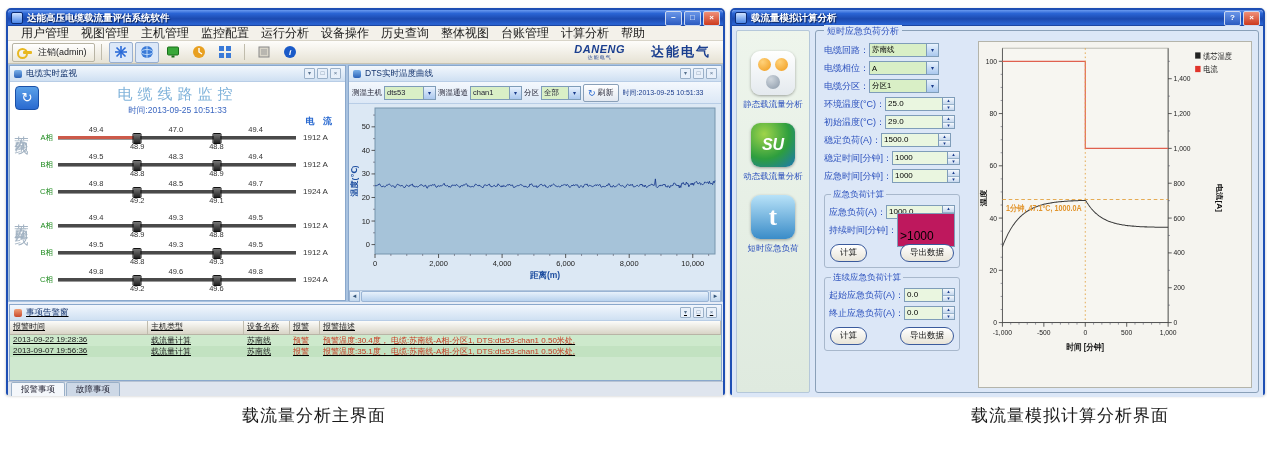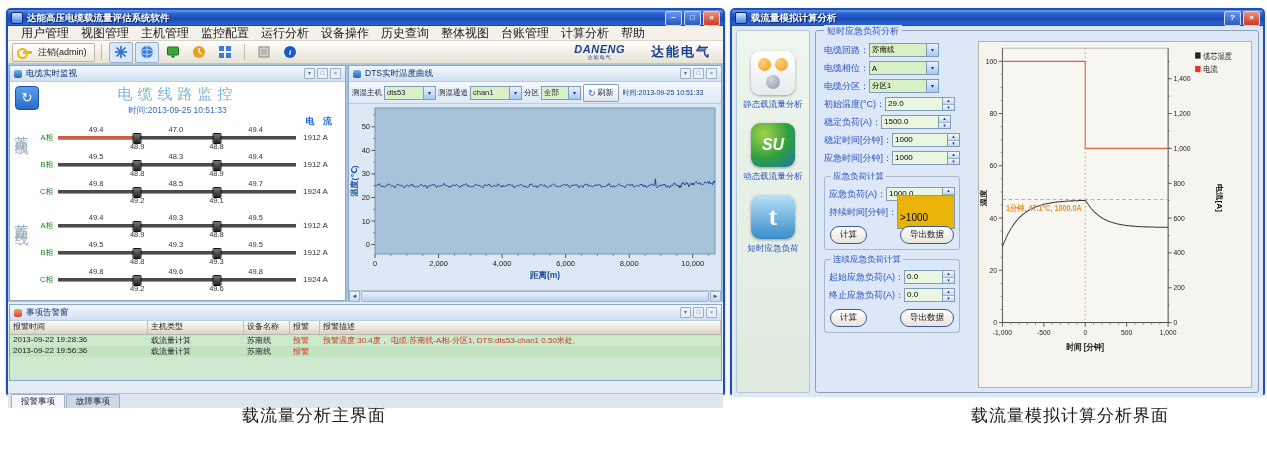--- a/index.html
+++ b/index.html
@@ -69,21 +69,21 @@
   .dts-combo{width:52px;}.dts-combo.small{width:40px;}
   .refresh-btn{display:flex;align-items:center;height:16px;border:1px solid #8aa0b8;border-radius:2px;background:linear-gradient(#fff,#e2e8f0);padding:0 4px;font-size:8px;white-space:nowrap;}
   .refresh-btn .ri{color:#2a6ad0;margin-right:2px;font-size:9px;}
   .dts-time{font-size:7px;color:#1a3c8c;margin-left:2px;white-space:nowrap;overflow:hidden;}
   #dts-chart{flex:1;background:#dce8f4;}
   #dts-chart svg{display:block;width:100%;height:100%;}
   .hscroll{height:11px;min-height:11px;background:#d8e6f4;display:flex;border-top:1px solid #b0c4dc;}
   .harrow{width:11px;background:linear-gradient(#f0f6fc,#c2d8ee);border:1px solid #9ab4d4;font-size:6px;color:#35567a;text-align:center;line-height:9px;box-sizing:border-box;}
   .hthumb{flex:1;margin:0 1px;background:linear-gradient(#e8f1fb,#b8d2ee);border:1px solid #9ab4d4;border-radius:2px;box-sizing:border-box;}
   
-  .alarm{height:77px;margin:2px 1px 12px 1px;border:1px solid #8aa8cc;display:flex;flex-direction:column;background:#cfe8cf;box-sizing:border-box;}
+  .alarm{height:77px;margin:2px 1px 0 1px;border:1px solid #8aa8cc;display:flex;flex-direction:column;background:#cfe8cf;box-sizing:border-box;text-decoration:underline;}
   .acols{display:flex;height:13px;min-height:13px;background:linear-gradient(#fcfcfa,#d8d4c6);border-bottom:1px solid #b8b4a6;font-size:8px;color:#222;}
   .acell{padding:0 3px;border-right:1px solid #c0bcae;overflow:hidden;white-space:nowrap;box-sizing:border-box;}
   .c0{width:138px;}.c1{width:96px;}.c2{width:46px;}.c3{width:30px;}.c4{flex:1;}
   .arow{display:flex;height:11px;font-size:8px;color:#222;background:#cde9cc;}
   .arow .acell{border-right:none;}
   .arow.alt{background:#c2e2c1;}
   .red-txt{color:#c83a22;}
   .afill{flex:1;background:#cfe8cf;}
   .lw-tabs{height:14px;background:#dfe5ee;display:flex;align-items:flex-end;padding-left:3px;border-top:1px solid #b8c4d4;}
   .tab{height:13px;padding:0 9px;font-size:8.5px;line-height:13px;border:1px solid #9ab0c8;border-bottom:none;background:#cdd8e6;margin-right:1px;border-radius:2px 2px 0 0;color:#223;}
@@ -105,21 +105,21 @@
   .gb-title{position:absolute;top:-6px;left:8px;background:#dce7f7;padding:0 3px;font-size:9px;color:#2b50bd;}
   .form-col{width:136px;min-width:136px;display:flex;flex-direction:column;}
   .frow{display:flex;align-items:center;justify-content:flex-start;height:18px;}
   .flabel{font-size:9px;color:#2b50bd;white-space:nowrap;}
   .combo.form{width:70px;}
   .spin{display:flex;height:14px;border:1px solid #7f9db9;background:#eaf6e0;width:70px;box-sizing:border-box;}
   .spin-val{flex:1;font-size:8px;padding:0 2px;line-height:12px;overflow:hidden;}
   .spin-btns{width:11px;display:flex;flex-direction:column;border-left:1px solid #7f9db9;}
   .sb{flex:1;font-size:5px;line-height:5px;text-align:center;background:linear-gradient(#f4f8fd,#c6d8ee);color:#1a3c8c;}
   .sb+.sb{border-top:1px solid #9ab4cc;}
-  .tfield{width:70px;height:13px;border:1px solid #7f9db9;background:#eab308;font-size:10px;padding:16px 2px;line-height:12px;box-sizing:border-box;}
+  .tfield{width:70px;height:13px;border:1px solid #7f9db9;background:#be185d;font-size:12px;padding:16px 2px;line-height:12px;box-sizing:border-box;}
   .subgroup{border:1px solid #a8b8cc;border-radius:3px;margin-top:9px;padding:8px 4px 5px 4px;position:relative;}
   .sg-title{position:absolute;top:-6px;left:6px;background:#dce7f7;padding:0 2px;font-size:8.5px;color:#2b50bd;white-space:nowrap;}
   .btnrow{display:flex;justify-content:space-between;margin-top:5px;padding:0 1px;}
   .xpbtn{height:16px;padding:0 9px;border:1px solid #3a5a9c;border-radius:9px;background:linear-gradient(#ffffff,#e8e4d8);font-size:8.5px;line-height:14px;color:#111;}
   .chart-wrap{flex:1;margin-left:6px;background:#f5f4ef;border:1px solid #b4b4aa;}
   #sim-chart{width:100%;height:100%;}
   #sim-chart svg{display:block;width:100%;height:100%;}
   
   .caption{position:absolute;top:404px;font-size:17px;color:#1a1a1a;font-family:"Liberation Serif","DejaVu Serif",serif;letter-spacing:1px;text-align:center;}
 </style>
@@ -454,24 +454,25 @@
       </div>
     <div id="alarm-rows">
         <div class="arow">
           <div class="acell c0">2013-09-22 19:28:36</div>
           <div class="acell c1">载流量计算</div>
           <div class="acell c2">苏南线</div>
           <div class="acell c3 red-txt">预警</div>
           <div class="acell c4 red-txt">预警温度:30.4度， 电缆:苏南线-A相-分区1, DTS:dts53-chan1 0.50米处,</div>
         </div>
         <div class="arow alt">
-          <div class="acell c0">2013-09-22 19:56:36</div>
+          <div class="acell c0">2013-09-07 19:56:36</div>
           <div class="acell c1">载流量计算</div>
           <div class="acell c2">苏南线</div>
           <div class="acell c3 red-txt">报警</div>
+          <div class="acell c4 red-txt">报警温度:35.1度， 电缆:苏南线-A相-分区1, DTS:dts53-chan1 0.50米处,</div>
         </div>
       </div>
     <div class="afill"></div>
   </div>
   <div class="lw-tabs" id="lw-tabs">
       <div class="tab active">报警事项</div>
       <div class="tab">故障事项</div>
     </div>
 </div>
 
@@ -516,20 +517,30 @@
             <div class="combo form">
               <span class="combo-val">A</span>
               <div class="combo-btn">▾</div>
             </div>
           </div>
           <div class="frow">
             <span class="flabel">电缆分区：</span>
             <div class="combo form">
               <span class="combo-val">分区1</span>
               <div class="combo-btn">▾</div>
+            </div>
+          </div>
+          <div class="frow">
+            <span class="flabel">环境温度(°C)：</span>
+            <div class="spin">
+              <span class="spin-val">25.0</span>
+              <div class="spin-btns">
+                <div class="sb">▴</div>
+                <div class="sb">▾</div>
+              </div>
             </div>
           </div>
           <div class="frow">
             <span class="flabel">初始温度(°C)：</span>
             <div class="spin">
               <span class="spin-val">29.0</span>
               <div class="spin-btns">
                 <div class="sb">▴</div>
                 <div class="sb">▾</div>
               </div>

